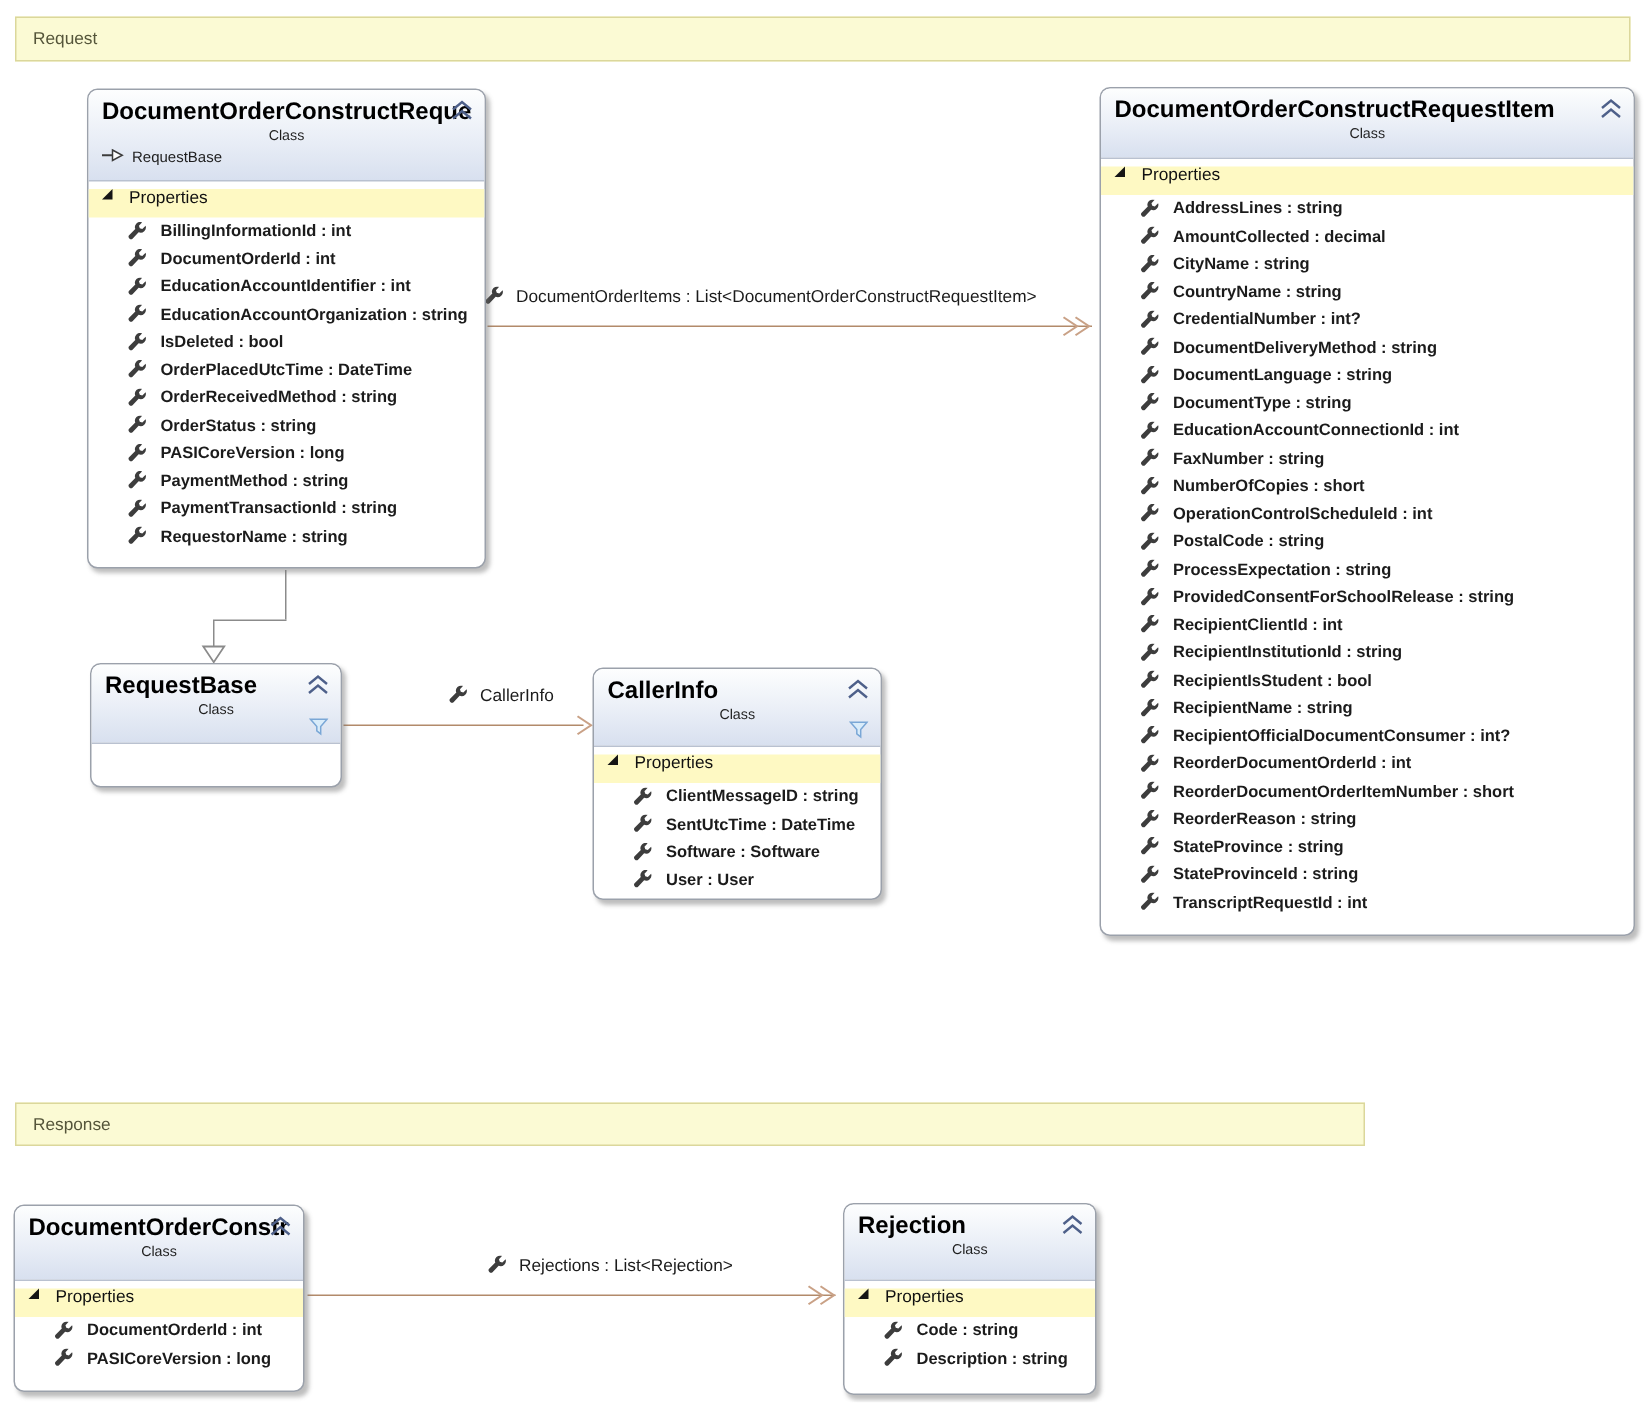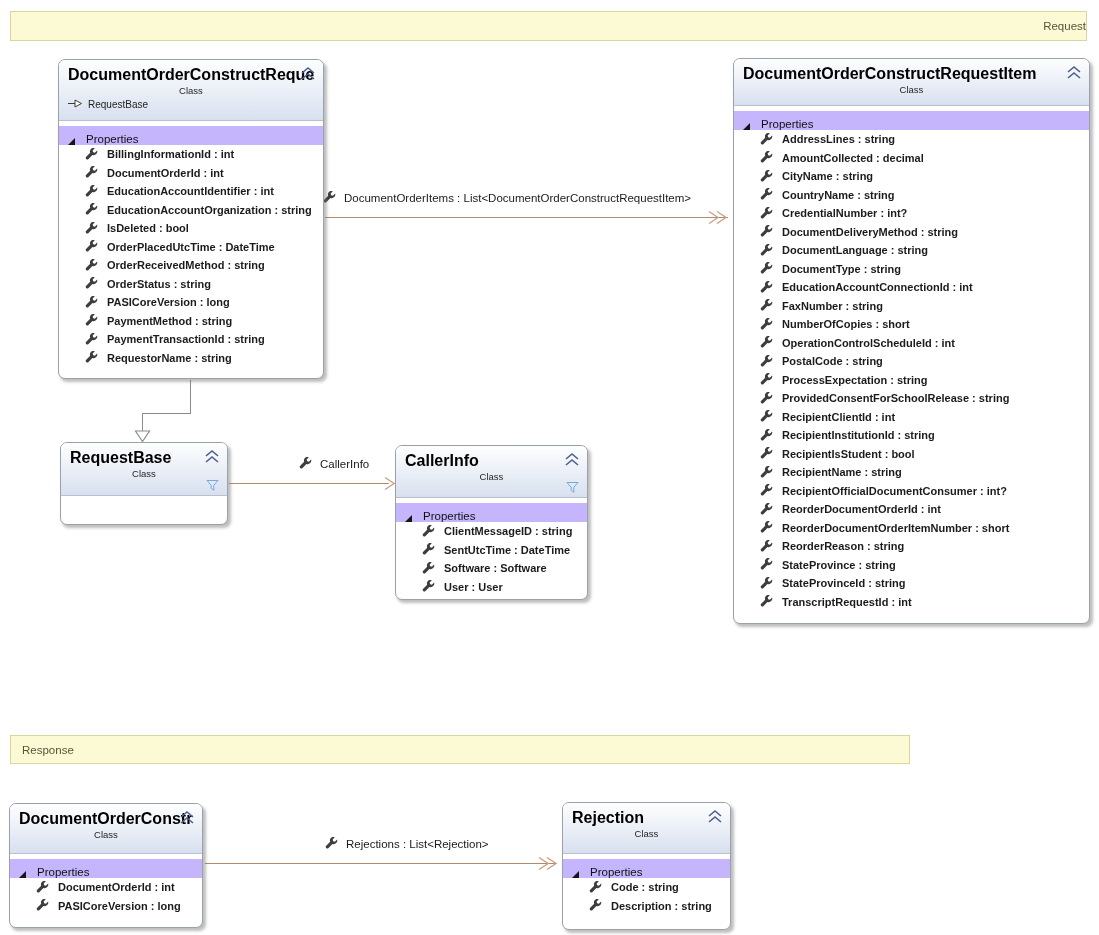--- a/index.html
+++ b/index.html
@@ -15,21 +15,21 @@
              border-radius:7px;box-shadow:2.5px 3px 3px rgba(110,110,110,.45);overflow:hidden;}
   .box-header{position:relative;box-sizing:border-box;padding:6px 9px 0;
               background:linear-gradient(#fdfefe,#e8edf6 58%,#d8e0ef);
               border-bottom:1px solid #b9c1d0;}
   .box-title{font-size:16px;font-weight:700;color:#000;white-space:nowrap;overflow:hidden;}
   .box-kind{font-size:9.5px;color:#1e1e1e;margin-top:1px;text-align:center;}
   .box-base{display:flex;align-items:center;margin-top:3px;font-size:10px;color:#1e1e1e;gap:5px;}
   .collapse-icon{position:absolute;top:6px;right:7px;width:16px;height:15px;}
   .filter-icon{position:absolute;right:8px;bottom:4px;width:13px;height:13px;}
   .box-body{padding-top:5px;}
-  .section-header{display:flex;align-items:flex-end;height:19px;background:#c4b5fd;padding-left:9px;}
+  .section-header{display:flex;align-items:flex-start;height:19px;background:#fef9c3;padding-left:9px;}
   .tri-expanded{width:0;height:0;border-bottom:7px solid #151515;border-left:7px solid transparent;
                 margin-right:11px;}
   .section-label{font-size:11.5px;color:#111;}
   .member-row{display:flex;align-items:center;height:18.5px;padding-left:26px;}
   .wrench-icon{width:13px;height:13px;display:inline-flex;align-items:center;justify-content:center;
                margin-right:9px;flex:none;}
   .member-label{font-size:11px;color:#1b1b1b;white-space:nowrap;font-weight:bold;}
 
   
   .conn-line{position:absolute;}
@@ -38,21 +38,21 @@
   .conn-label{position:absolute;display:flex;align-items:flex-end;font-size:11.5px;color:#1b1b1b;
               white-space:nowrap;}
   .conn-label .wrench-icon{margin-right:8px;}
   .arrowhead{position:absolute;}
 </style>
 </head>
 <body>
 
 <div class="canvas">
 
-  <div class="banner" style="left:10px;top:11px;width:1077px;height:30px;justify-content:flex-end;">
+  <div class="banner" style="left:10px;top:11px;width:1077px;height:30px;">
     <span>Request</span>
   </div>
 
   <div class="banner" style="left:10px;top:735px;width:900px;height:29px;">
     <span>Response</span>
   </div>
 
   <div class="conn-line assoc-line" style="left:325px;top:217px;width:403px;"></div>
   <svg class="arrowhead" style="left:707px;top:210px;" width="22" height="15" viewBox="0 0 22 15">
     <polyline points="2,1.5 11,7.5 2,13.5" fill="none" stroke="#c9a186" stroke-width="1.4"></polyline>

